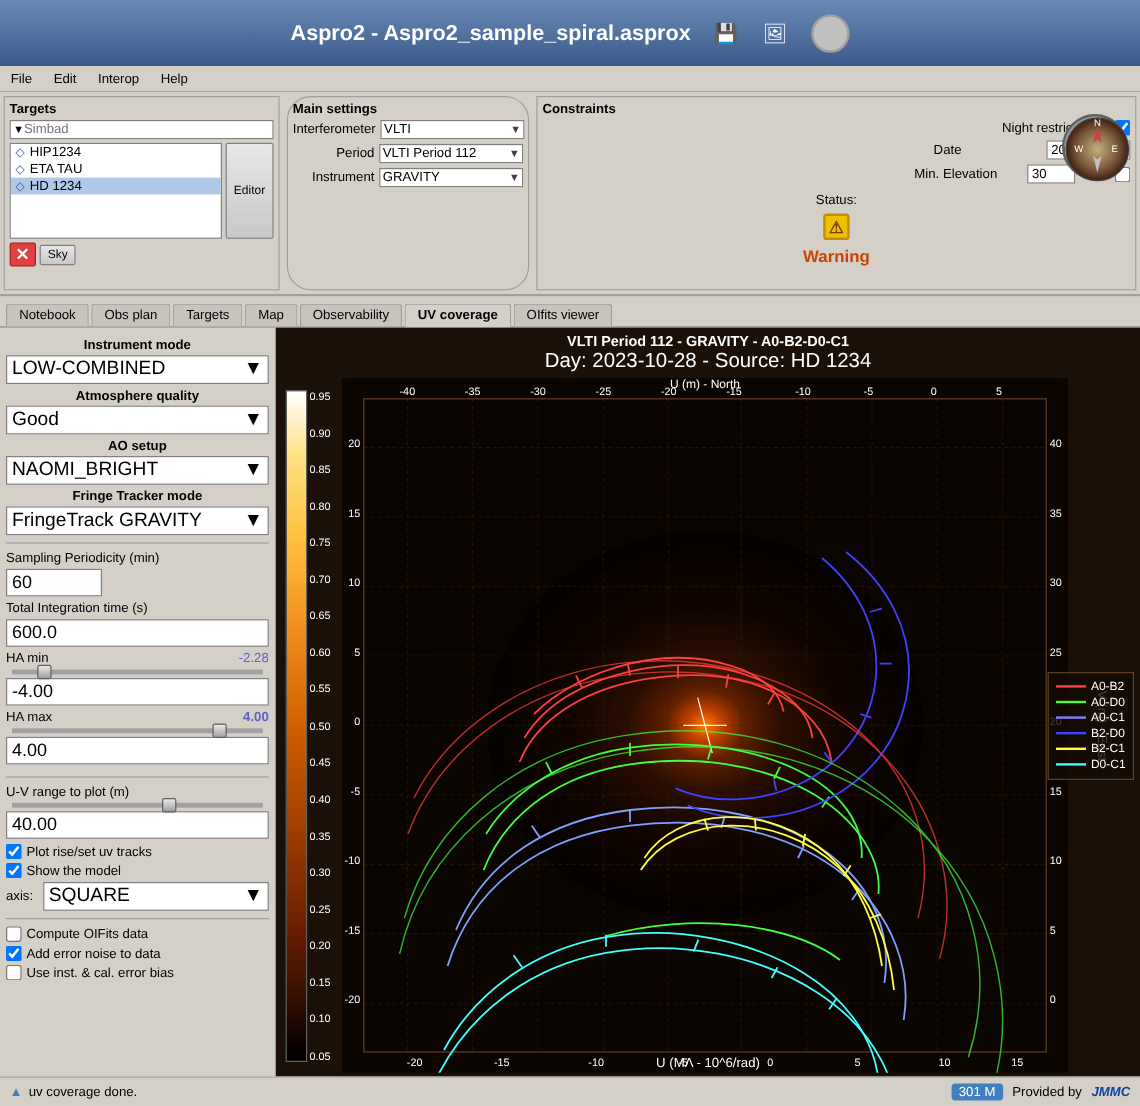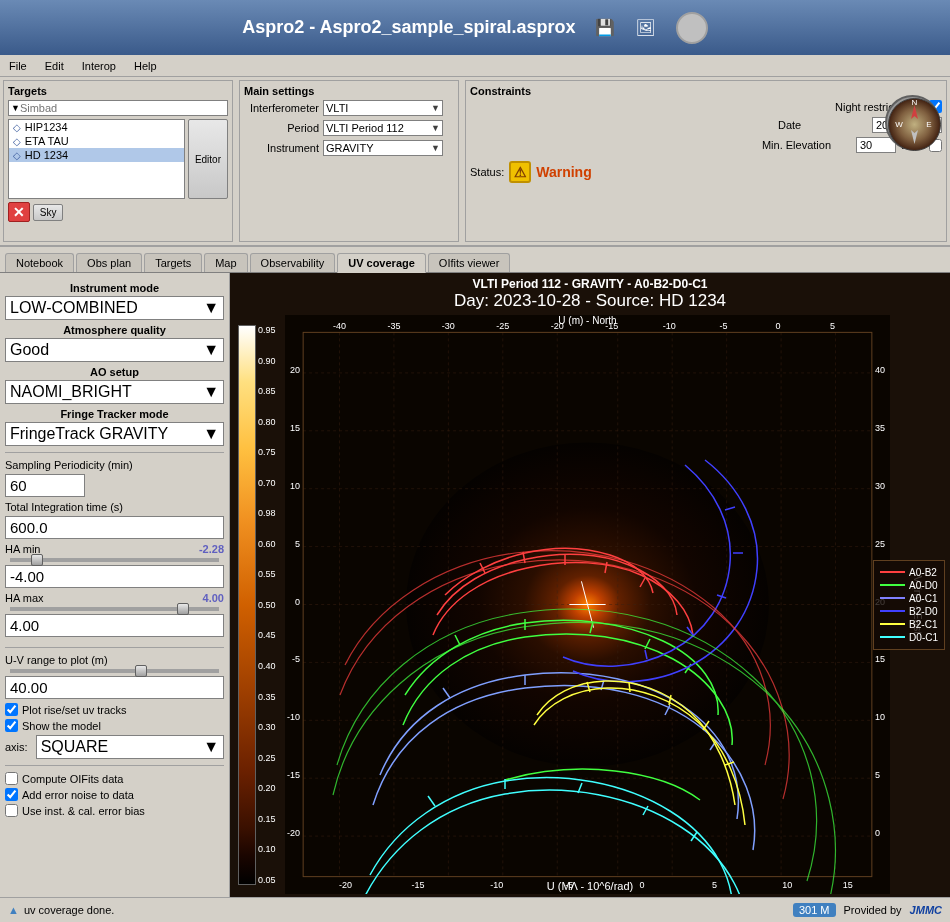--- a/index.html
+++ b/index.html
@@ -116,21 +116,21 @@
       color: white;
       padding: 2px 4px;
       cursor: pointer;
       font-size: 14px;
       font-weight: bold;
       border-radius: 2px;
       line-height: 1;
     }
 
     
-    .settings-panel { width: 220px; }
+    .settings-panel { width: 202px; border-radius: 20px; }
     .settings-row {
       display: flex;
       align-items: center;
       margin-bottom: 4px;
       gap: 4px;
     }
     .settings-label {
       width: 75px;
       text-align: right;
       font-size: 11px;
@@ -177,20 +177,21 @@
       background: white;
       padding: 1px 3px;
       font-size: 11px;
       width: 70px;
     }
     .status-area {
       display: flex;
       align-items: center;
       gap: 5px;
       margin-top: 8px;
+      flex-direction: column;
     }
     .status-label { font-size: 11px; }
     .warning-icon {
       width: 22px;
       height: 22px;
       background: #f0c000;
       border: 2px solid #c09000;
       border-radius: 3px;
       display: flex;
       align-items: center;
@@ -589,21 +590,21 @@
       <input class="large-field" type="text" value="60" style="width: 80px; margin-bottom: 0px;">
     </div>
 
     <div class="slider-row">
       <span class="slider-label">Total Integration time (s)</span>
     </div>
     <input class="large-field" type="text" value="600.0" style="">
 
     <div style="display:flex;justify-content:space-between;align-items:center;margin-bottom:2px;">
       <span>HA min</span>
-      <span style="color:#6060c0;font-weight:bold;">-2.28</span>
+      <span style="color:#6060c0;font-weight:normal;">-2.28</span>
     </div>
     <div class="slider-track">
       <div style="height:4px;background:#a0a0a0;"></div>
       <div class="slider-thumb" style="left:10%;"></div>
     </div>
     <input class="large-field" type="text" value="-4.00" style="">
 
     <div style="display:flex;justify-content:space-between;align-items:center;margin-bottom:2px;">
       <span>HA max</span>
       <span style="color:#6060c0;font-weight:bold;">4.00</span>
@@ -664,21 +665,21 @@
     <div class="plot-container">
 
       <div class="colorbar"></div>
       <div class="colorbar-labels">
         <span>0.95</span>
           <span>0.90</span>
           <span>0.85</span>
           <span>0.80</span>
           <span>0.75</span>
         <span>0.70</span>
-          <span>0.98</span>
+          <span>0.65</span>
           <span>0.60</span>
           <span>0.55</span>
           <span>0.50</span>
         <span>0.45</span>
           <span>0.40</span>
           <span>0.35</span>
           <span>0.30</span>
           <span>0.25</span>
         <span>0.20</span>
           <span>0.15</span>

